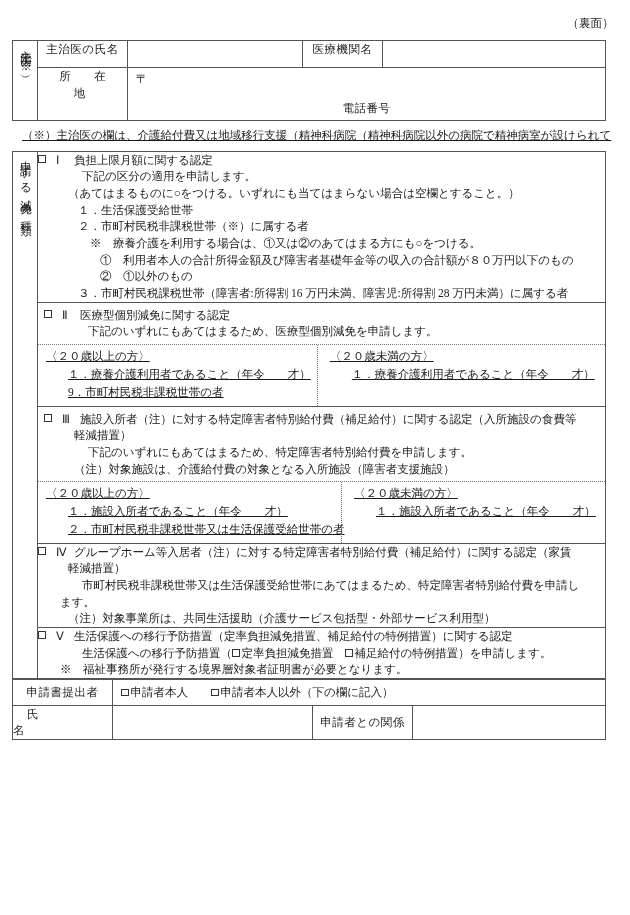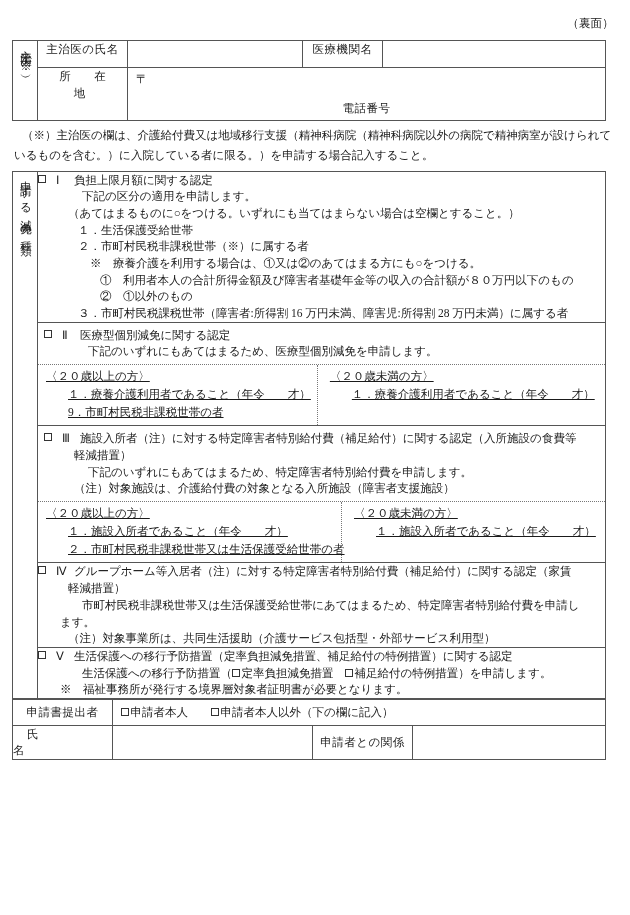--- a/index.html
+++ b/index.html
@@ -97,21 +97,21 @@
     box-sizing: border-box;
   }
 
   
   .explain {
     font-size: 11.5px;
     line-height: 1.72;
     padding: 5px 2px 5px 2px;
     text-align: justify;
   }
-  .explain .ind { padding-left: 8px; }
+  .explain .ind { padding-left: 8px; text-decoration: underline; }
 
   
   .sec-cell { padding: 5px 4px 5px 6px; }
   .line { white-space: nowrap; }
   .ind1 { padding-left: 22px; }
   .ind2 { padding-left: 30px; }
   .ind3 { padding-left: 40px; }
   .ind4 { padding-left: 52px; }
   .ind5 { padding-left: 62px; }
   .ind-hang { padding-left: 44px; }
@@ -198,21 +198,20 @@
           <div class="postal">〒</div>
           <div class="tel-line">電話番号</div>
         </div>
       </td>
     </tr>
   </tbody>
     </table>
 
   <div class="explain">
     <div class="ind">（※）主治医の欄は、介護給付費又は地域移行支援（精神科病院（精神科病院以外の病院で精神病室が設けられて</div>
-    <div>いるものを含む。）に入院している者に限る。）を申請する場合記入すること。</div>
   </div>
 
   <table class="form">
     <colgroup>
         <col style="width:25px">
         <col>
       </colgroup>
     <tbody>
         <tr>
       <td class="vlabel" rowspan="5">

